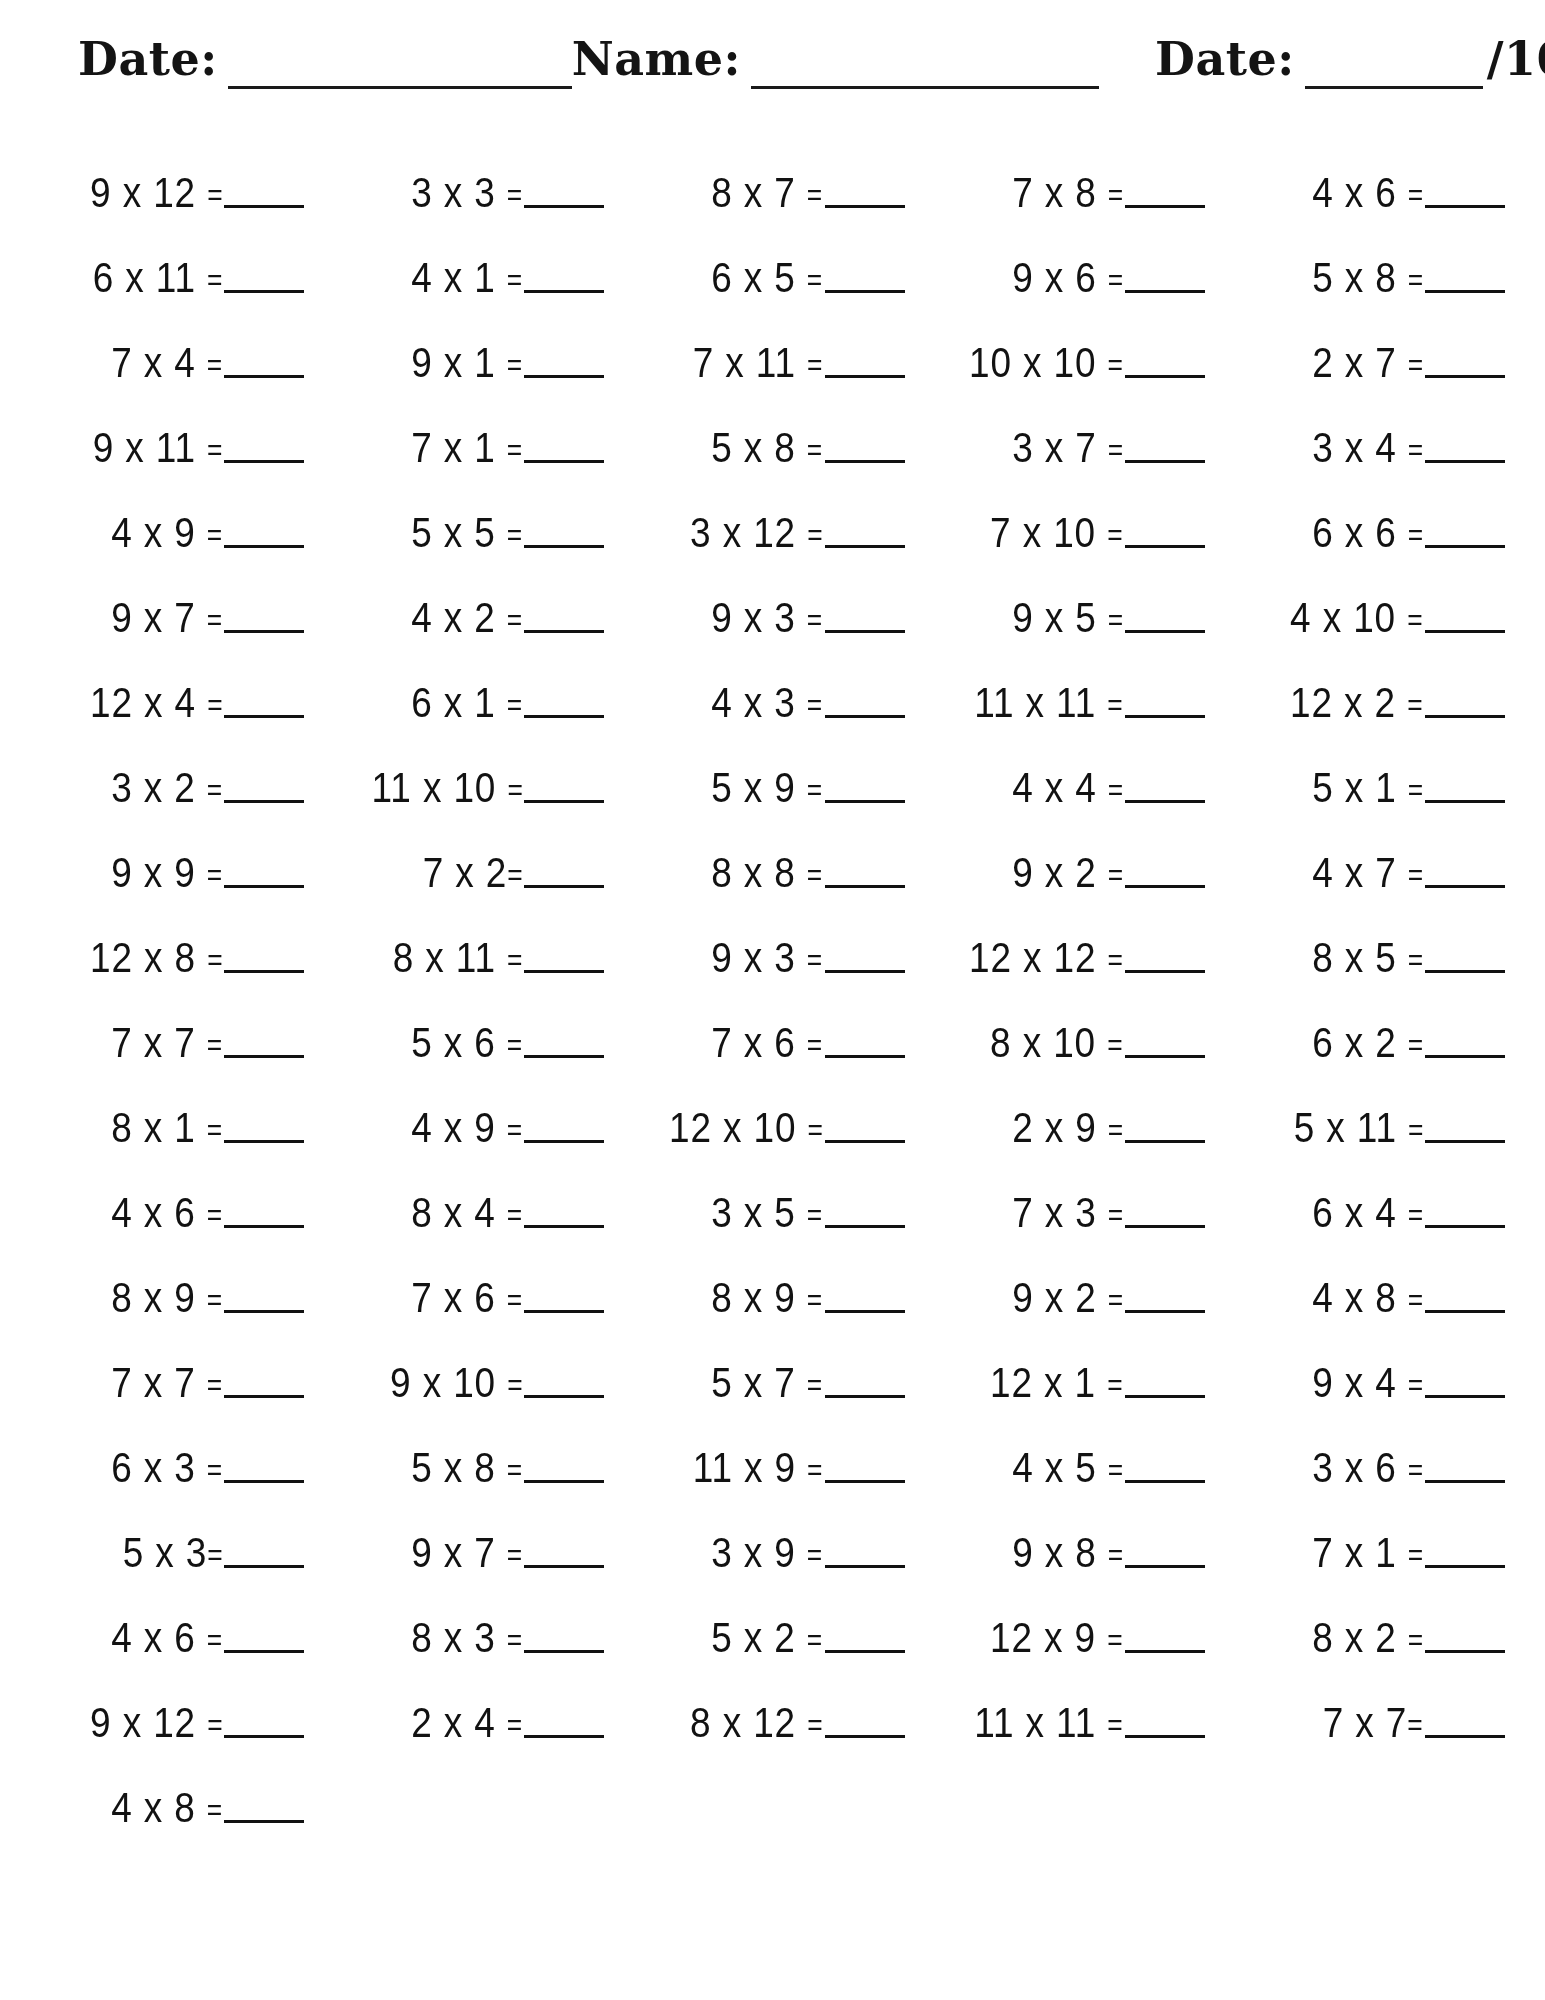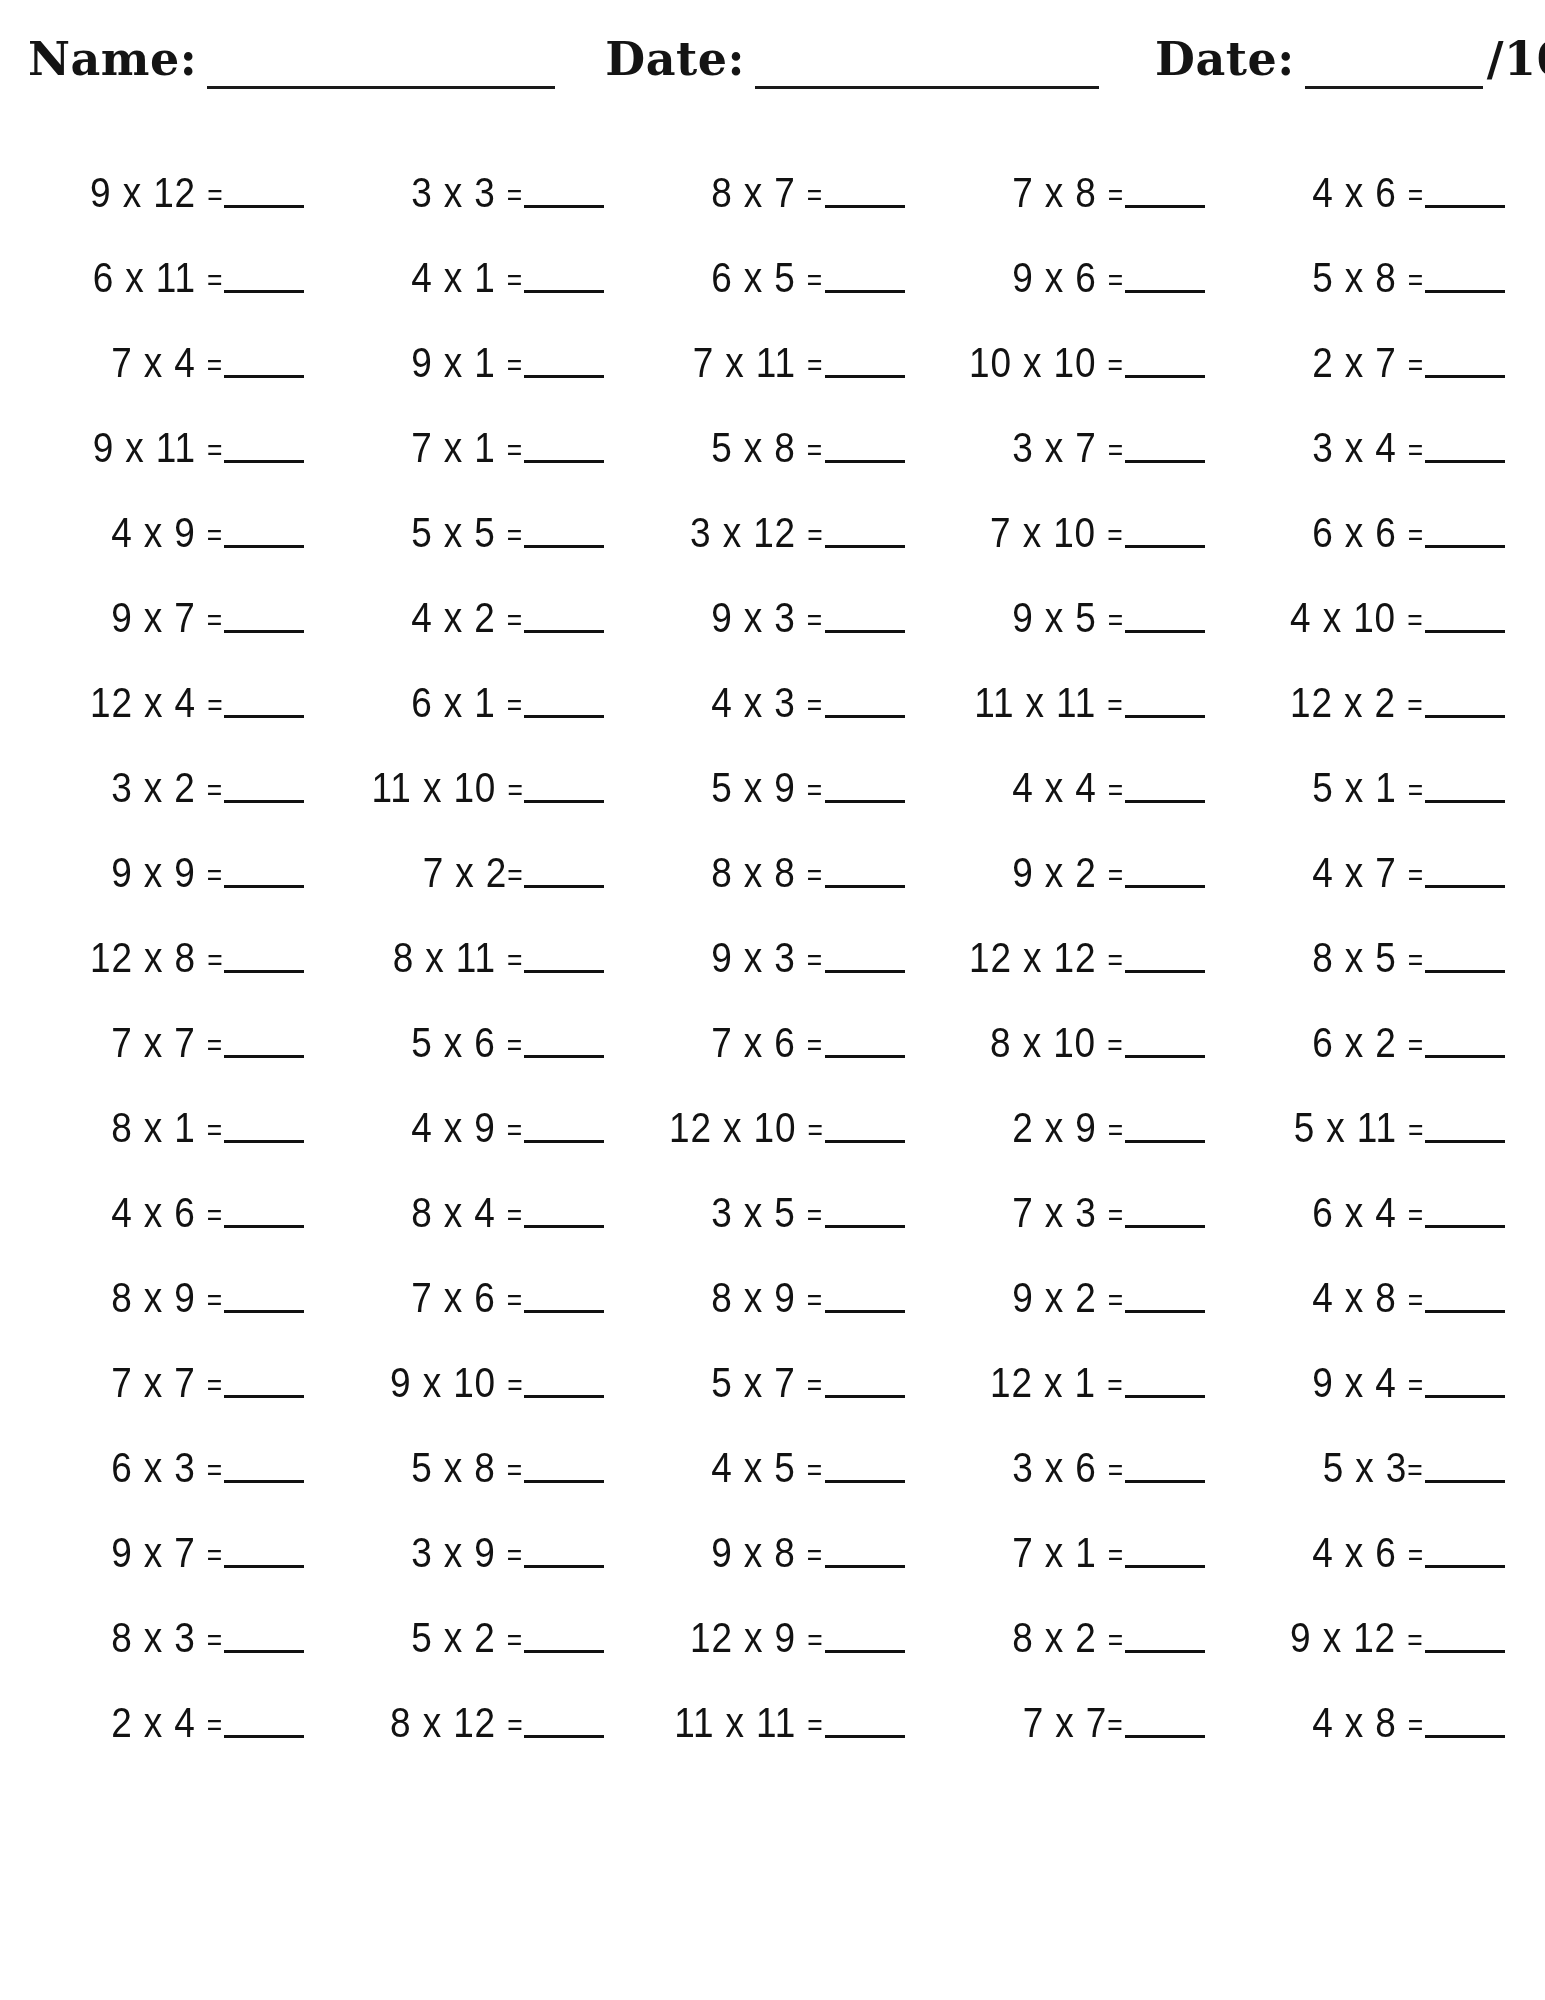--- a/index.html
+++ b/index.html
@@ -81,27 +81,27 @@
     margin-left:2px;
     flex:0 0 auto;
   }
 </style>
 </head>
 <body>
 
 <div class="page">
 
   <div class="header">
+    <div class="hfield date-field">
+      <span class="hlabel">Date:</span>
+      <span class="hline date-line"></span>
+    </div>
     <div class="hfield name-field">
       <span class="hlabel">Name:</span>
       <span class="hline name-line"></span>
-    </div>
-    <div class="hfield date-field">
-      <span class="hlabel">Date:</span>
-      <span class="hline date-line"></span>
     </div>
     <div class="hfield score-field">
       <span class="hlabel">Date:</span>
       <span class="hline score-line"></span>
       <span class="hlabel score-total">/100</span>
     </div>
   </div>
 
   <div class="grid">
       <div class="cell">
@@ -406,20 +406,24 @@
       </div>
       <div class="cell">
         <span class="eq"><span>6 x 3 </span><span class="sign">=</span></span>
         <span class="blank"></span>
       </div>
       <div class="cell">
         <span class="eq"><span>5 x 8 </span><span class="sign">=</span></span>
         <span class="blank"></span>
       </div>
       <div class="cell">
+        <span class="eq"><span>11 x 9 </span><span class="sign">=</span></span>
+        <span class="blank"></span>
+      </div>
+      <div class="cell">
         <span class="eq"><span>4 x 5 </span><span class="sign">=</span></span>
         <span class="blank"></span>
       </div>
       <div class="cell">
         <span class="eq"><span>3 x 6 </span><span class="sign">=</span></span>
         <span class="blank"></span>
       </div>
       <div class="cell">
         <span class="eq"><span>5 x 3</span><span class="sign">=</span></span>
         <span class="blank"></span>

